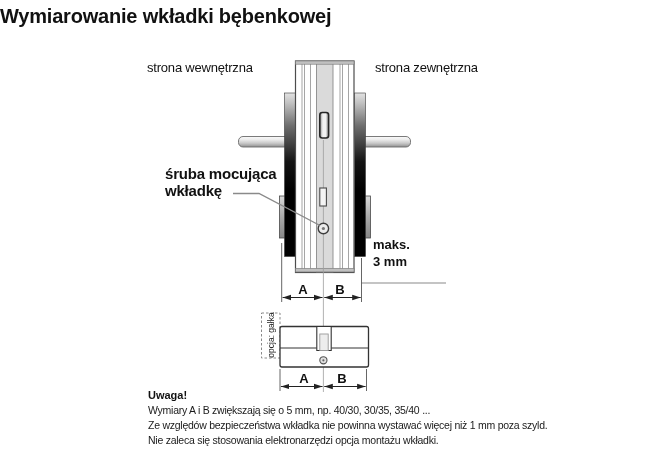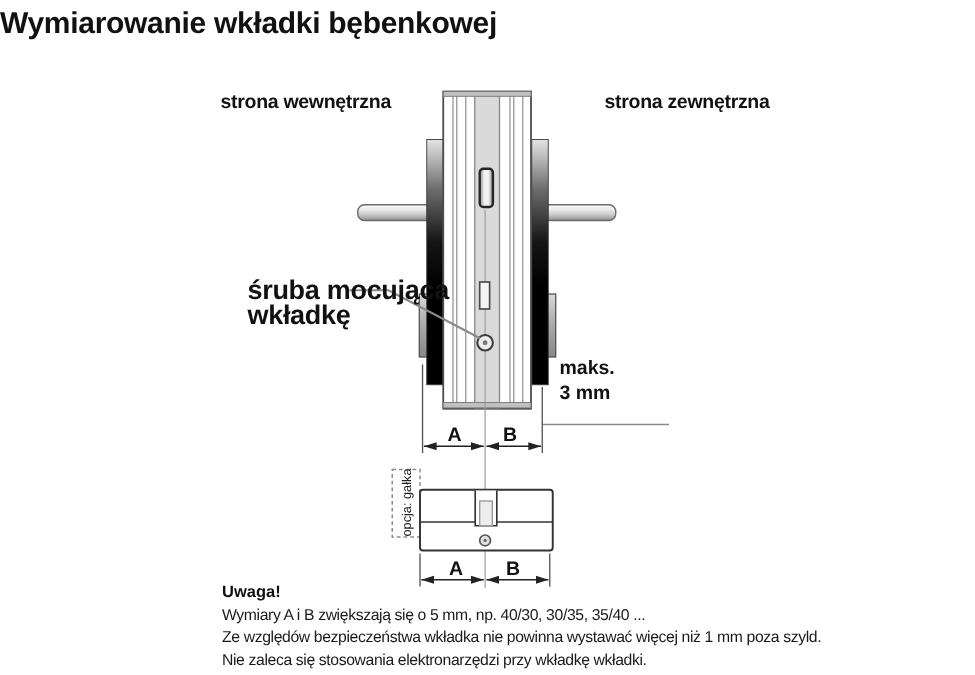--- a/index.html
+++ b/index.html
@@ -1,24 +1,24 @@
 <!DOCTYPE html>
 <html><head>
 <meta charset="utf-8">
 <style>
   html,body{margin:0;padding:0;background:#fff;}
   .stage{position:relative;width:650px;height:450px;background:#ffffff;overflow:hidden;
          font-family:"Liberation Sans","DejaVu Sans",sans-serif;color:#111;}
   .art{position:absolute;left:0;top:0;}
   .txt{position:absolute;white-space:pre-line;line-height:1.25;}
   .title{left:0;top:4px;width:650px;text-align:left;font-size:20px;font-weight:700;letter-spacing:-0.2px;}
-  .side-label{font-size:13px;font-weight:700;letter-spacing:-0.2px;}
+  .side-label{font-size:13px;font-weight:400;letter-spacing:-0.2px;}
   .lbl-inner{left:147px;top:60px;}
-  .lbl-outer{left:375px;top:60px;margin-left:28px;}
-  .lbl-screw{left:165px;top:165px;font-size:18px;font-weight:700;line-height:17px;letter-spacing:-0.2px;margin-top:20px;}
+  .lbl-outer{left:375px;top:60px;}
+  .lbl-screw{left:165px;top:165px;font-size:15px;font-weight:700;line-height:17px;letter-spacing:-0.2px;}
   .lbl-max{left:373px;top:236px;font-size:13px;font-weight:700;line-height:17px;}
   .dim{font-size:13px;font-weight:700;transform:translateX(-50%);}
   .dimA1{left:303px;top:282px;}
   .dimB1{left:340px;top:282px;}
   .dimA2{left:304px;top:371px;}
   .dimB2{left:342px;top:371px;}
   .knob-opt{left:271px;top:335px;font-size:8.5px;font-weight:400;color:#222;
             transform:translate(-50%,-50%) rotate(-90deg);white-space:nowrap;letter-spacing:0;}
   .notes{position:absolute;left:148px;top:389px;width:470px;}
   .notes .head{font-size:11px;font-weight:700;margin:0 0 3px 0;}
@@ -139,16 +139,16 @@
   <div class="txt dim dimB1">B</div>
   <div class="txt dim dimA2">A</div>
   <div class="txt dim dimB2">B</div>
 
   <div class="txt knob-opt">opcja: gałka</div>
 
   <div class="notes">
     <div class="head">Uwaga!</div>
     <div class="line">Wymiary A i B zwiększają się o 5 mm, np. 40/30, 30/35, 35/40 ...</div>
     <div class="line">Ze względów bezpieczeństwa wkładka nie powinna wystawać więcej niż 1 mm poza szyld.</div>
-    <div class="line">Nie zaleca się stosowania elektronarzędzi przy wkładkę wkładki.</div>
+    <div class="line">Nie zaleca się stosowania elektronarzędzi opcja montażu wkładki.</div>
   </div>
 
 </div>
 
 </body></html>

